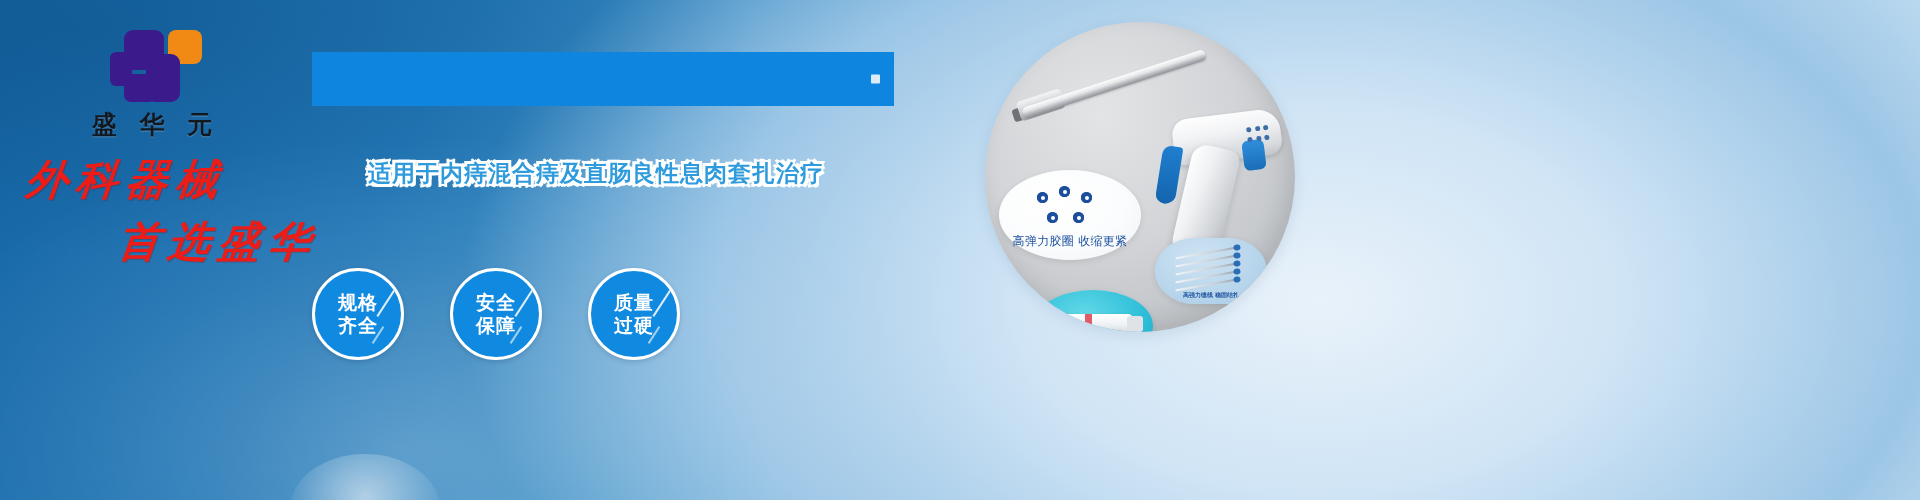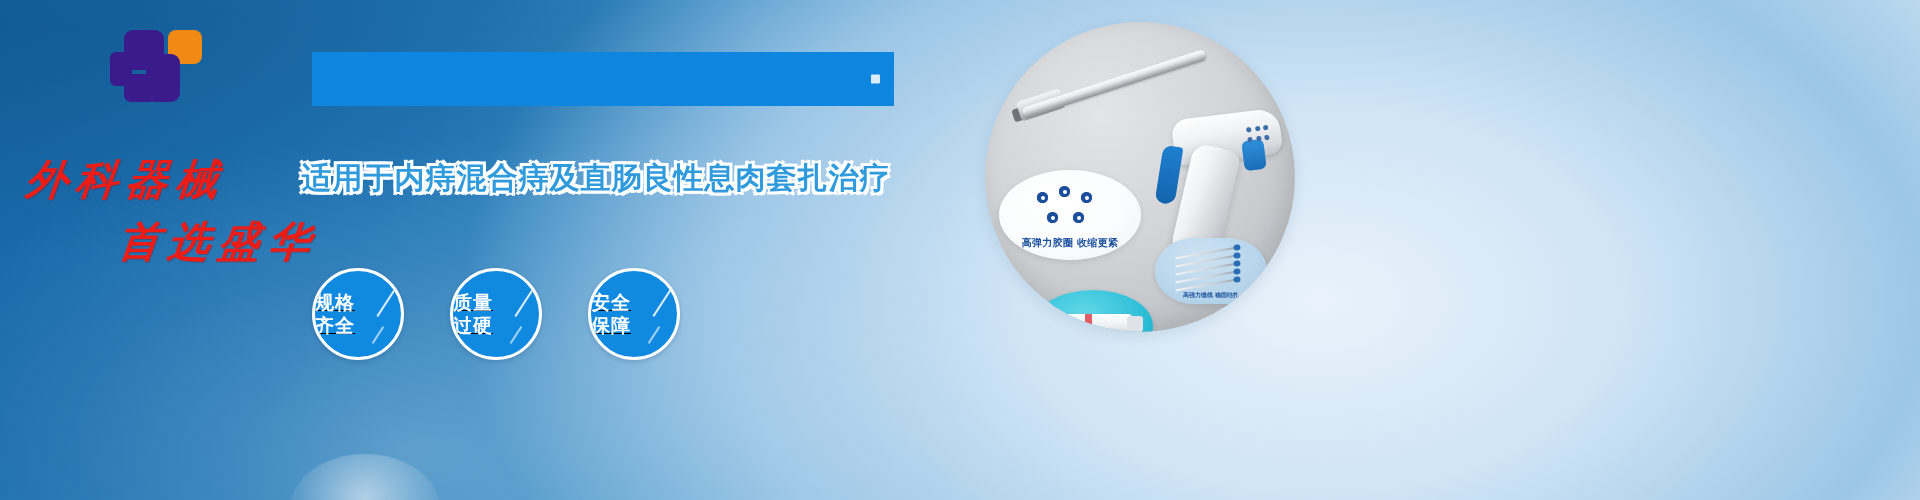--- a/index.html
+++ b/index.html
@@ -84,42 +84,41 @@
       2px 0 0 #11324d, -2px 0 0 #11324d, 0 2px 0 #11324d, 0 -2px 0 #11324d,
       2px 2px 0 #11324d, -2px 2px 0 #11324d, 2px -2px 0 #11324d, -2px -2px 0 #11324d,
       3px 3px 4px rgba(0,0,0,.35);
   }
 
   
   .subtitle {
     position:absolute; left:296px; top:158px;
     width:600px;
     text-align:center;
-    font-size:30px; font-weight:bold;
+    font-size:23px; font-weight:bold;
     color:#2f9bdc;
     letter-spacing:1px;
     white-space:nowrap;
     text-shadow:
       2px 0 0 #ffffff, -2px 0 0 #ffffff, 0 2px 0 #ffffff, 0 -2px 0 #ffffff,
       2px 2px 0 #ffffff, -2px 2px 0 #ffffff, 2px -2px 0 #ffffff, -2px -2px 0 #ffffff,
       3px 3px 0 #ffffff, -3px 3px 0 #ffffff, 3px -3px 0 #ffffff, -3px -3px 0 #ffffff;
   }
 
   
   .features { position:absolute; left:312px; top:268px; display:flex; gap:46px; }
   .feature {
     position:relative;
     width:92px; height:92px; border-radius:50%;
     background:#1089e0;
     border:3px solid #ffffff;
     box-shadow:0 2px 5px rgba(0,40,80,.18);
     display:flex; flex-direction:column;
-    justify-content:center;
-    overflow:hidden;
-    text-decoration:underline;
+    align-items:center; justify-content:center;
+    overflow:hidden;
   }
   .feature .slash {
     position:absolute; right:14px; top:16px;
     width:2px; height:32px; background:rgba(255,255,255,.85);
     transform:rotate(33deg); transform-origin:center;
   }
   .feature .slash2 {
     position:absolute; right:22px; top:54px;
     width:2px; height:20px; background:rgba(255,255,255,.6);
     transform:rotate(33deg);
@@ -216,21 +215,21 @@
   }
   .ring {
     position:absolute; width:11px; height:11px; border-radius:50%;
     background:#1b4f9c; box-shadow:inset 0 0 0 3px #1b4f9c;
   }
   .ring::after{content:"";position:absolute;left:3.5px;top:3.5px;width:4px;height:4px;border-radius:50%;background:#ffffff;}
   .r1{left:38px; top:22px;} .r2{left:60px; top:16px;} .r3{left:82px; top:22px;}
   .r4{left:48px; top:42px;} .r5{left:74px; top:42px;}
   .inset-caption {
     position:absolute; left:0; right:0; bottom:10px;
-    text-align:center; font-size:10px; font-weight:bold;
+    text-align:center; font-size:12px; font-weight:normal;
     color:#1a4f9c; letter-spacing:.3px; white-space:nowrap;
   }
 
   
   .inset-needles {
     position:absolute; left:170px; top:216px;
     width:112px; height:66px; border-radius:40px/34px;
     background:radial-gradient(ellipse at 40% 30%, #cfe3f2 0%, #b9d6ec 55%, #a6cae5 100%);
     box-shadow:0 2px 6px rgba(0,0,0,.10);
     overflow:hidden;
@@ -282,20 +281,21 @@
   <div class="orb"></div>
 
   <div class="logo-block">
     <div class="logo-mark">
       <span class="lm lm-e"></span>
       <span class="lm lm-a"></span>
       <span class="lm lm-b"></span>
       <span class="lm lm-c"></span>
       <span class="lm lm-d"></span>
     </div>
+    <div class="logo-text">盛 华 元</div>
   </div>
 
   <div class="calli">
     <div class="calli-line l1">外科器械</div>
     <div class="calli-line l2">首选盛华</div>
   </div>
 
   <div class="title-band">
     <span class="accent"></span>
   </div>
@@ -308,29 +308,29 @@
       <span class="slash"></span>
       <span class="slash2"></span>
       <span>规格</span>
       <span>齐全</span>
     </div>
 
 
     <div class="feature">
       <span class="slash"></span>
       <span class="slash2"></span>
-      <span>质量</span>
-      <span>过硬</span>
+      <span>安全</span>
+      <span>保障</span>
     </div>
 
     <div class="feature">
       <span class="slash"></span>
       <span class="slash2"></span>
-      <span>安全</span>
-      <span>保障</span>
+      <span>质量</span>
+      <span>过硬</span>
     </div>
 
   </div>
 
   <div class="product">
 
     <span class="dev-tip-end"></span>
     <span class="dev-tip"></span>
     <span class="dev-shaft"></span>
     <span class="dev-body"></span>

